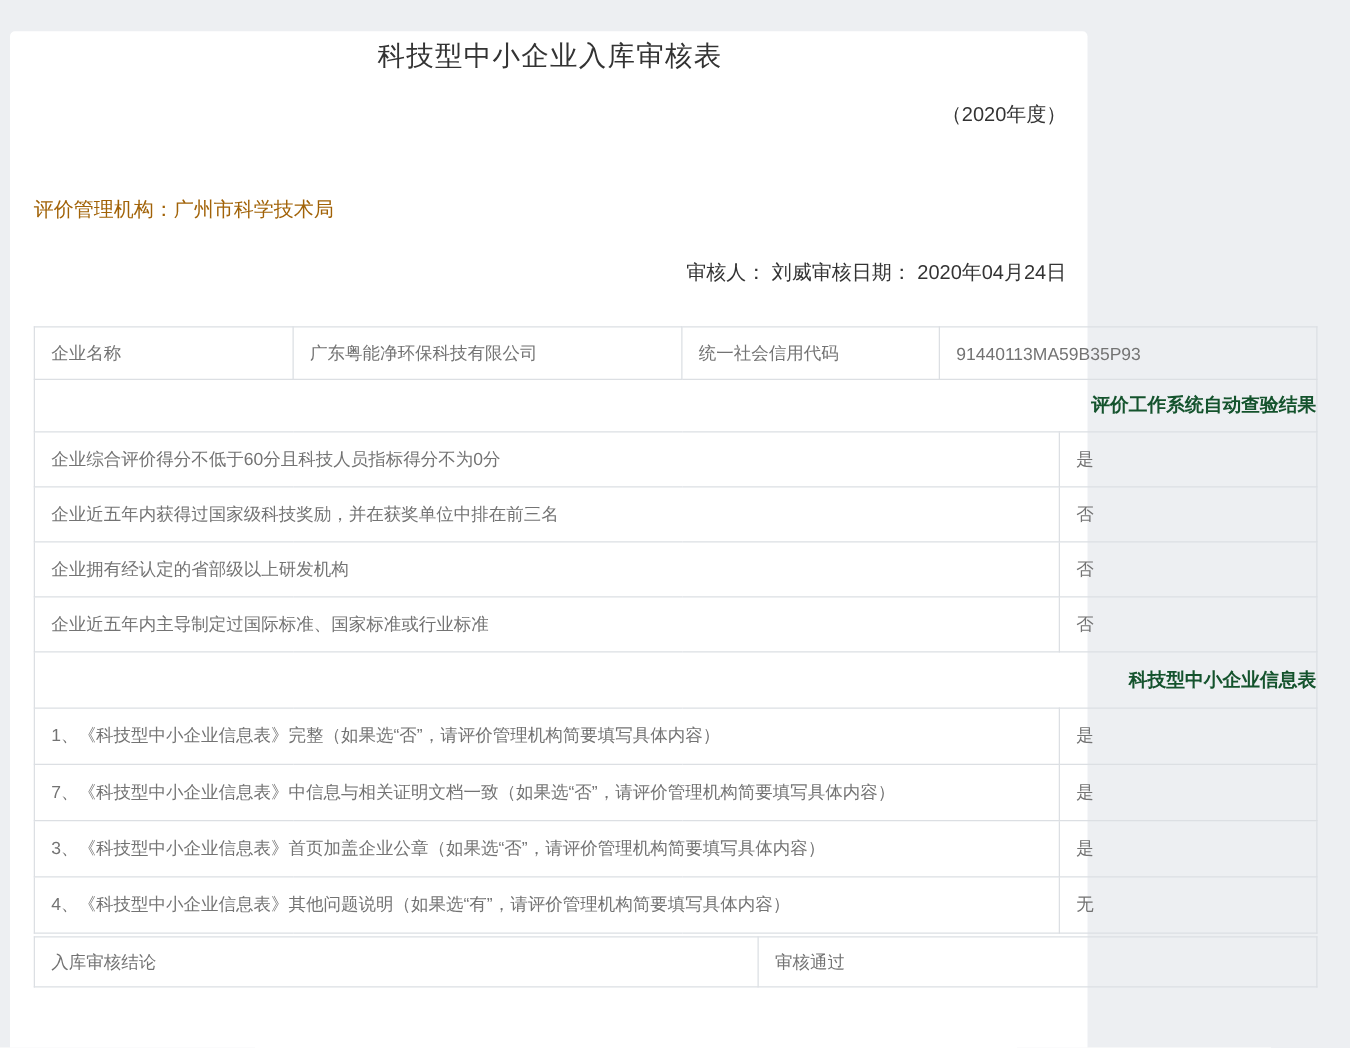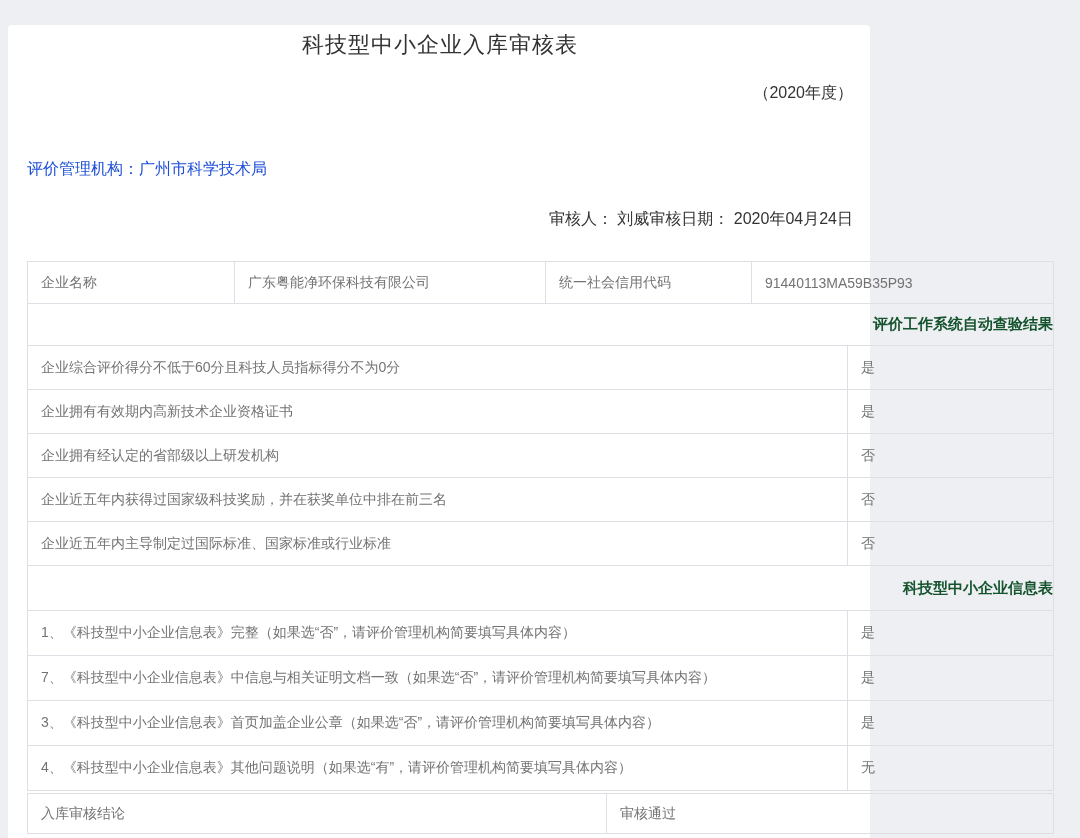--- a/index.html
+++ b/index.html
@@ -30,21 +30,21 @@
     text-align:right;
     font-size:16px;
     line-height:17px;
     margin-top:28px;
     color:#333;
   }
   .meta-org {
     margin-top:59px;
     font-size:16px;
     line-height:17px;
-    color:#1d4ed8;
+    color:#a16207;
   }
   .meta-row {
     margin-top:33px;
     display:flex;
     justify-content:flex-end;
     font-size:16px;
     line-height:17px;
     color:#333;
   }
   table {
@@ -108,29 +108,25 @@
         <td colspan="2">91440113MA59B35P93</td>
       </tr>
       <tr class="r-sec1 sec-row">
         <td colspan="5">评价工作系统自动查验结果</td>
       </tr>
       <tr class="r-q">
         <td colspan="4">企业综合评价得分不低于60分且科技人员指标得分不为0分</td>
         <td>是</td>
       </tr>
       <tr class="r-q">
-        <td colspan="4">企业拥有有效期内高新技术企业资格证书</td>
-        <td>是</td>
+        <td colspan="4">企业近五年内获得过国家级科技奖励，并在获奖单位中排在前三名</td>
+        <td>否</td>
       </tr>
       <tr class="r-q">
         <td colspan="4">企业拥有经认定的省部级以上研发机构</td>
-        <td>否</td>
-      </tr>
-      <tr class="r-q">
-        <td colspan="4">企业近五年内获得过国家级科技奖励，并在获奖单位中排在前三名</td>
         <td>否</td>
       </tr>
       <tr class="r-q">
         <td colspan="4">企业近五年内主导制定过国际标准、国家标准或行业标准</td>
         <td>否</td>
       </tr>
       <tr class="r-sec2 sec-row">
         <td colspan="5">科技型中小企业信息表</td>
       </tr>
       <tr class="r-n">

